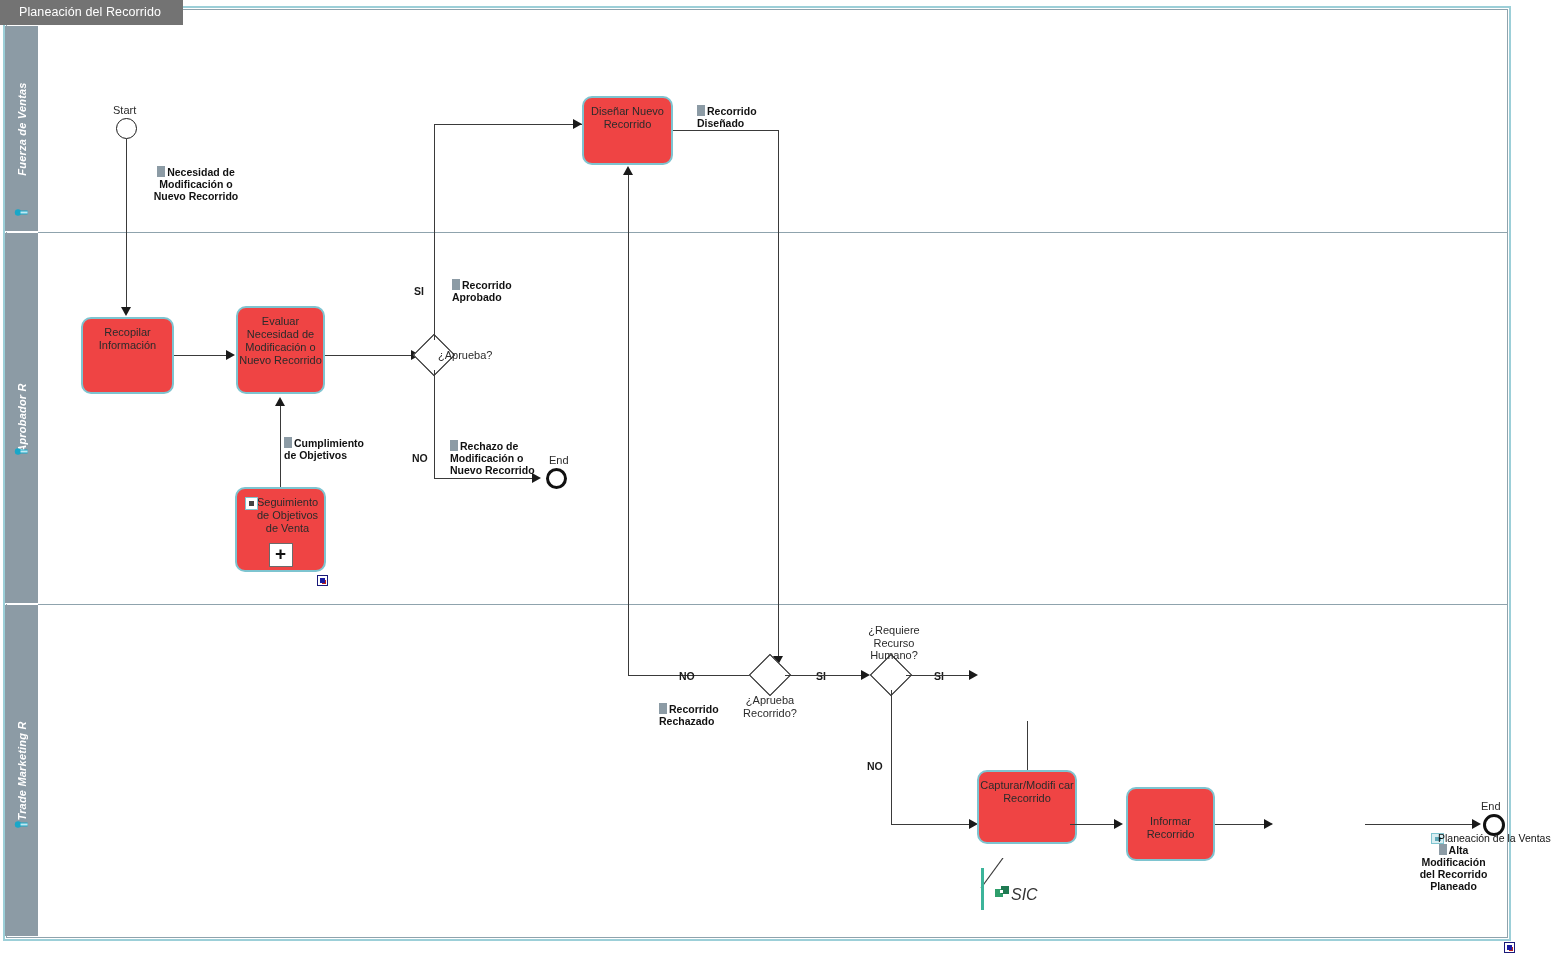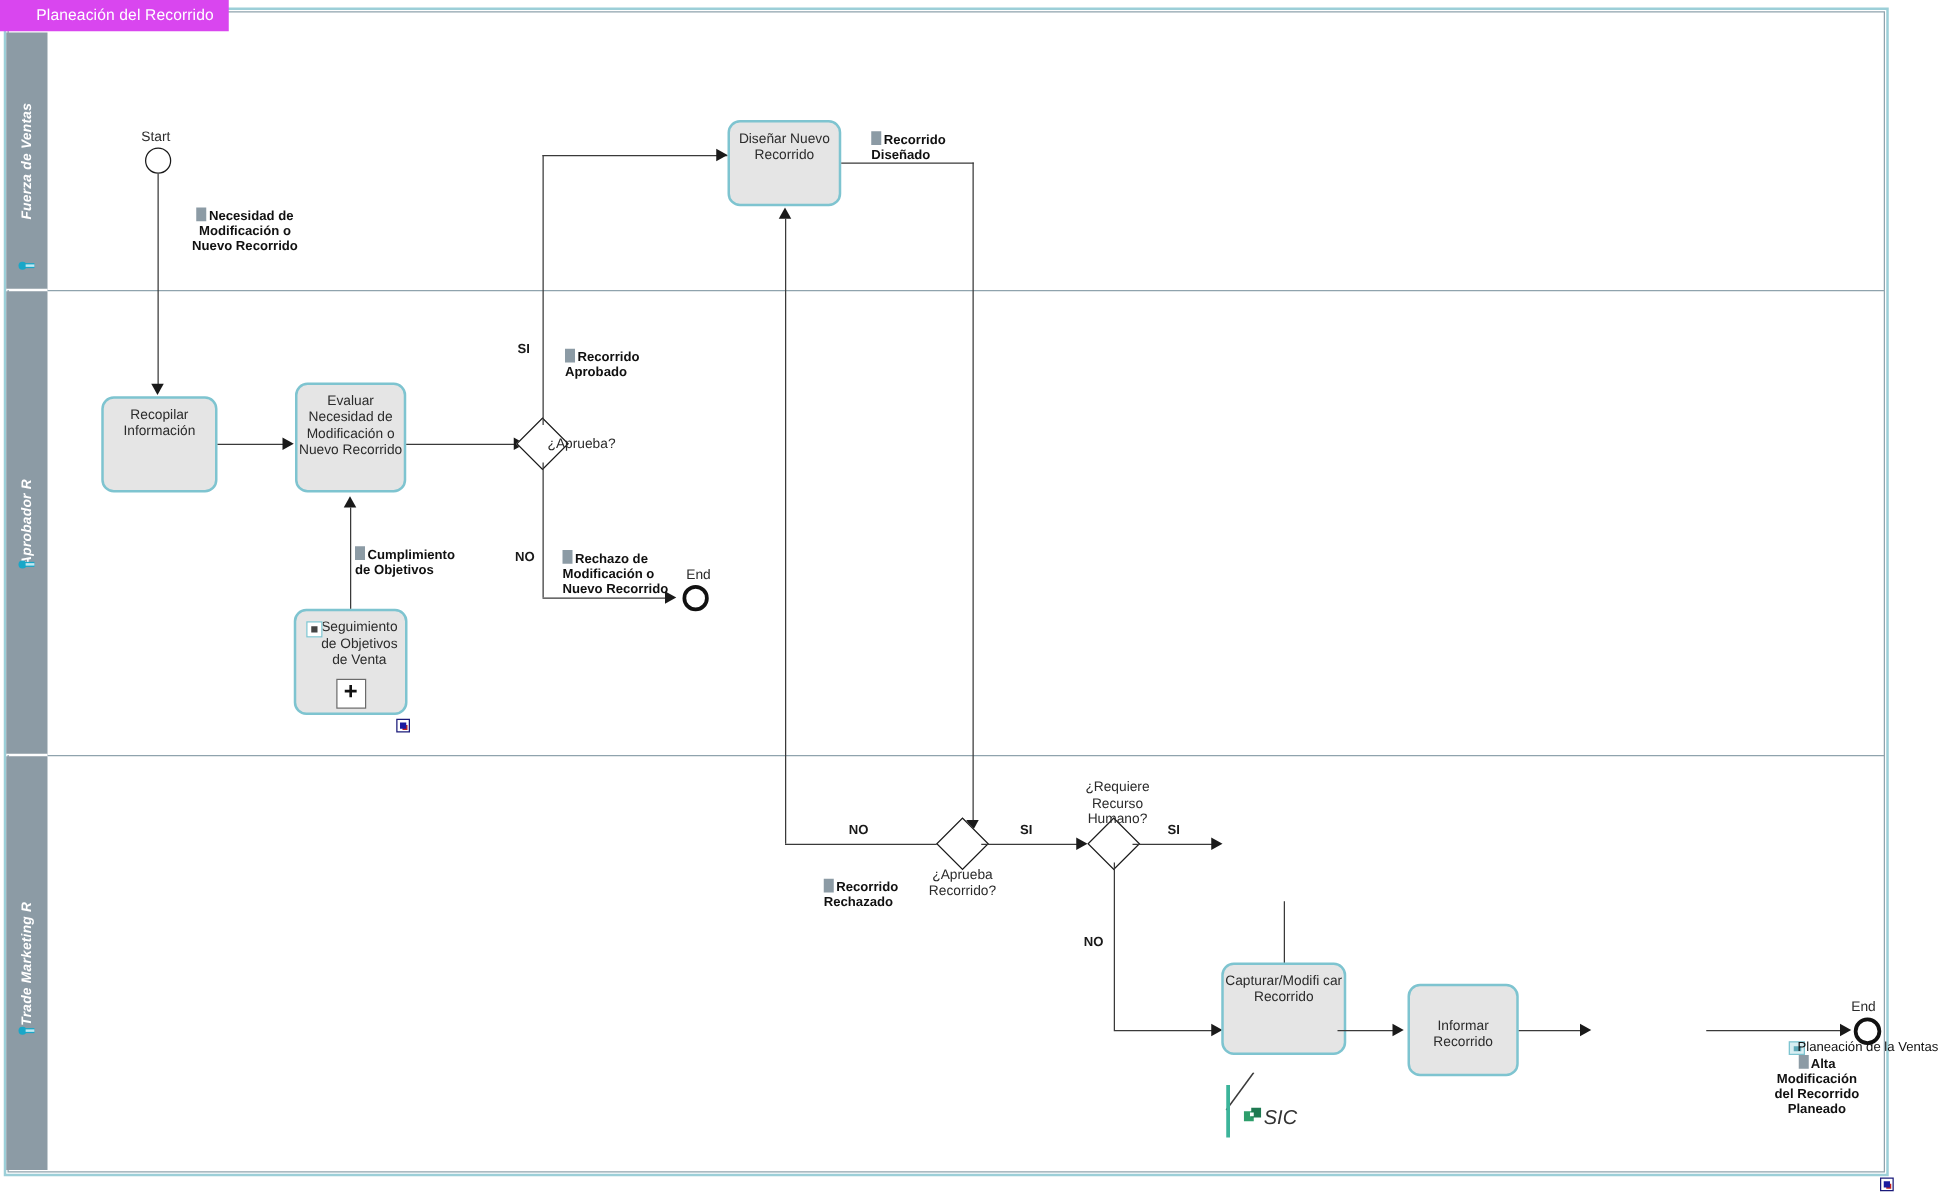--- a/index.html
+++ b/index.html
@@ -30,25 +30,25 @@
     border:1px solid #8fa3ad;
     box-sizing:border-box;
     pointer-events:none;
   }
 
   
   .title-tab{
     position:absolute;
     left:0px; top:0px;
     width:183px; height:25px;
-    background:#d946ef;
+    background:#737373;
     color:#ffffff;
     font-size:12.5px;
     line-height:25px;
-    padding-left:29px;
+    padding-left:19px;
     box-sizing:border-box;
     white-space:nowrap;
     letter-spacing:.1px;
   }
 
   
   .lane-hdr{
     position:absolute;
     left:5px;
     width:33px;
@@ -78,21 +78,21 @@
     left:38px;
     height:1px;
     background:#8fa3ad;
   }
 
   
   .task{
     position:absolute;
     border:2px solid #7ec4d0;
     border-radius:10px;
-    background:#e5e5e5;
+    background:#ef4444;
     box-sizing:border-box;
     color:#2b2b2b;
     font-size:11px;
     line-height:13px;
     text-align:center;
     display:flex;
     align-items:flex-start;
     justify-content:center;
     padding-top:7px;
   }
@@ -170,20 +170,21 @@
   .arrow-r{border-top:5px solid transparent;border-bottom:5px solid transparent;border-left:9px solid #1a1a1a;}
   .arrow-d{border-left:5px solid transparent;border-right:5px solid transparent;border-top:9px solid #1a1a1a;}
   .arrow-u{border-left:5px solid transparent;border-right:5px solid transparent;border-bottom:9px solid #1a1a1a;}
 
   .flow-label{
     position:absolute;
     font-size:10.5px;
     font-weight:bold;
     color:#1a1a1a;
     white-space:nowrap;
+    margin-top:12px;
   }
 
   
   .dataobj{
     position:absolute;
     font-size:10.5px;
     line-height:12px;
     color:#111;
     font-weight:bold;
     white-space:pre-line;

